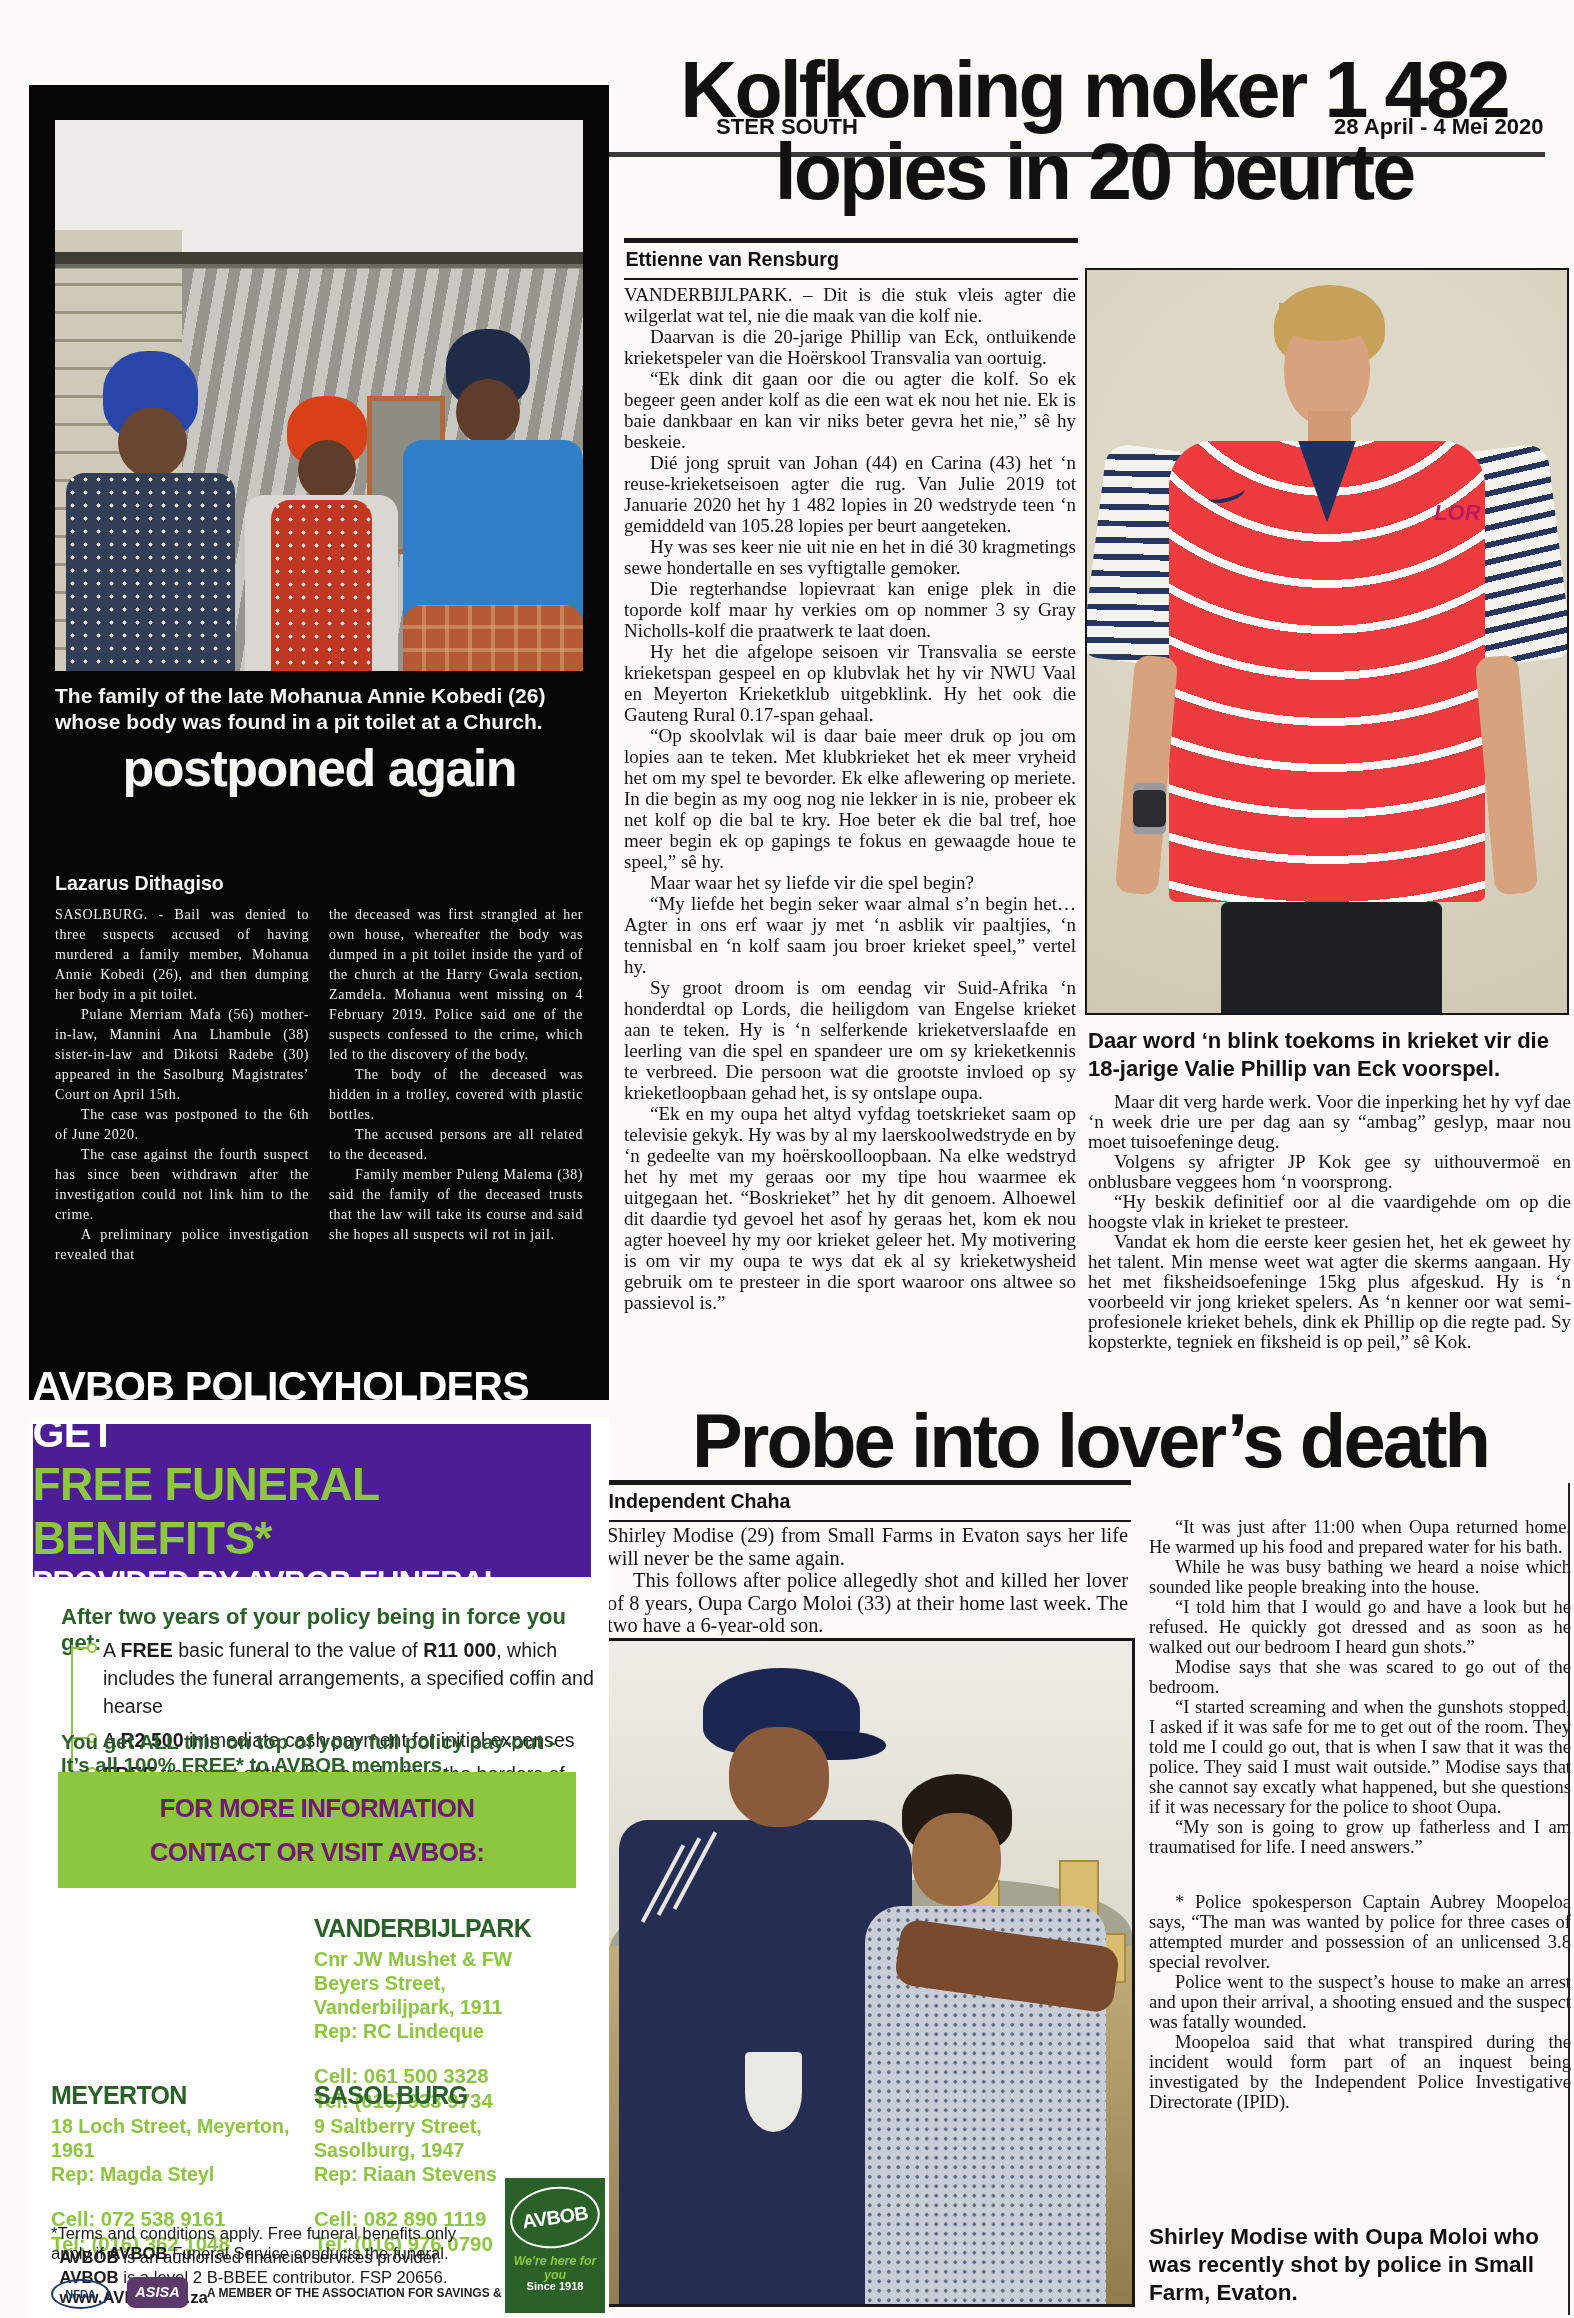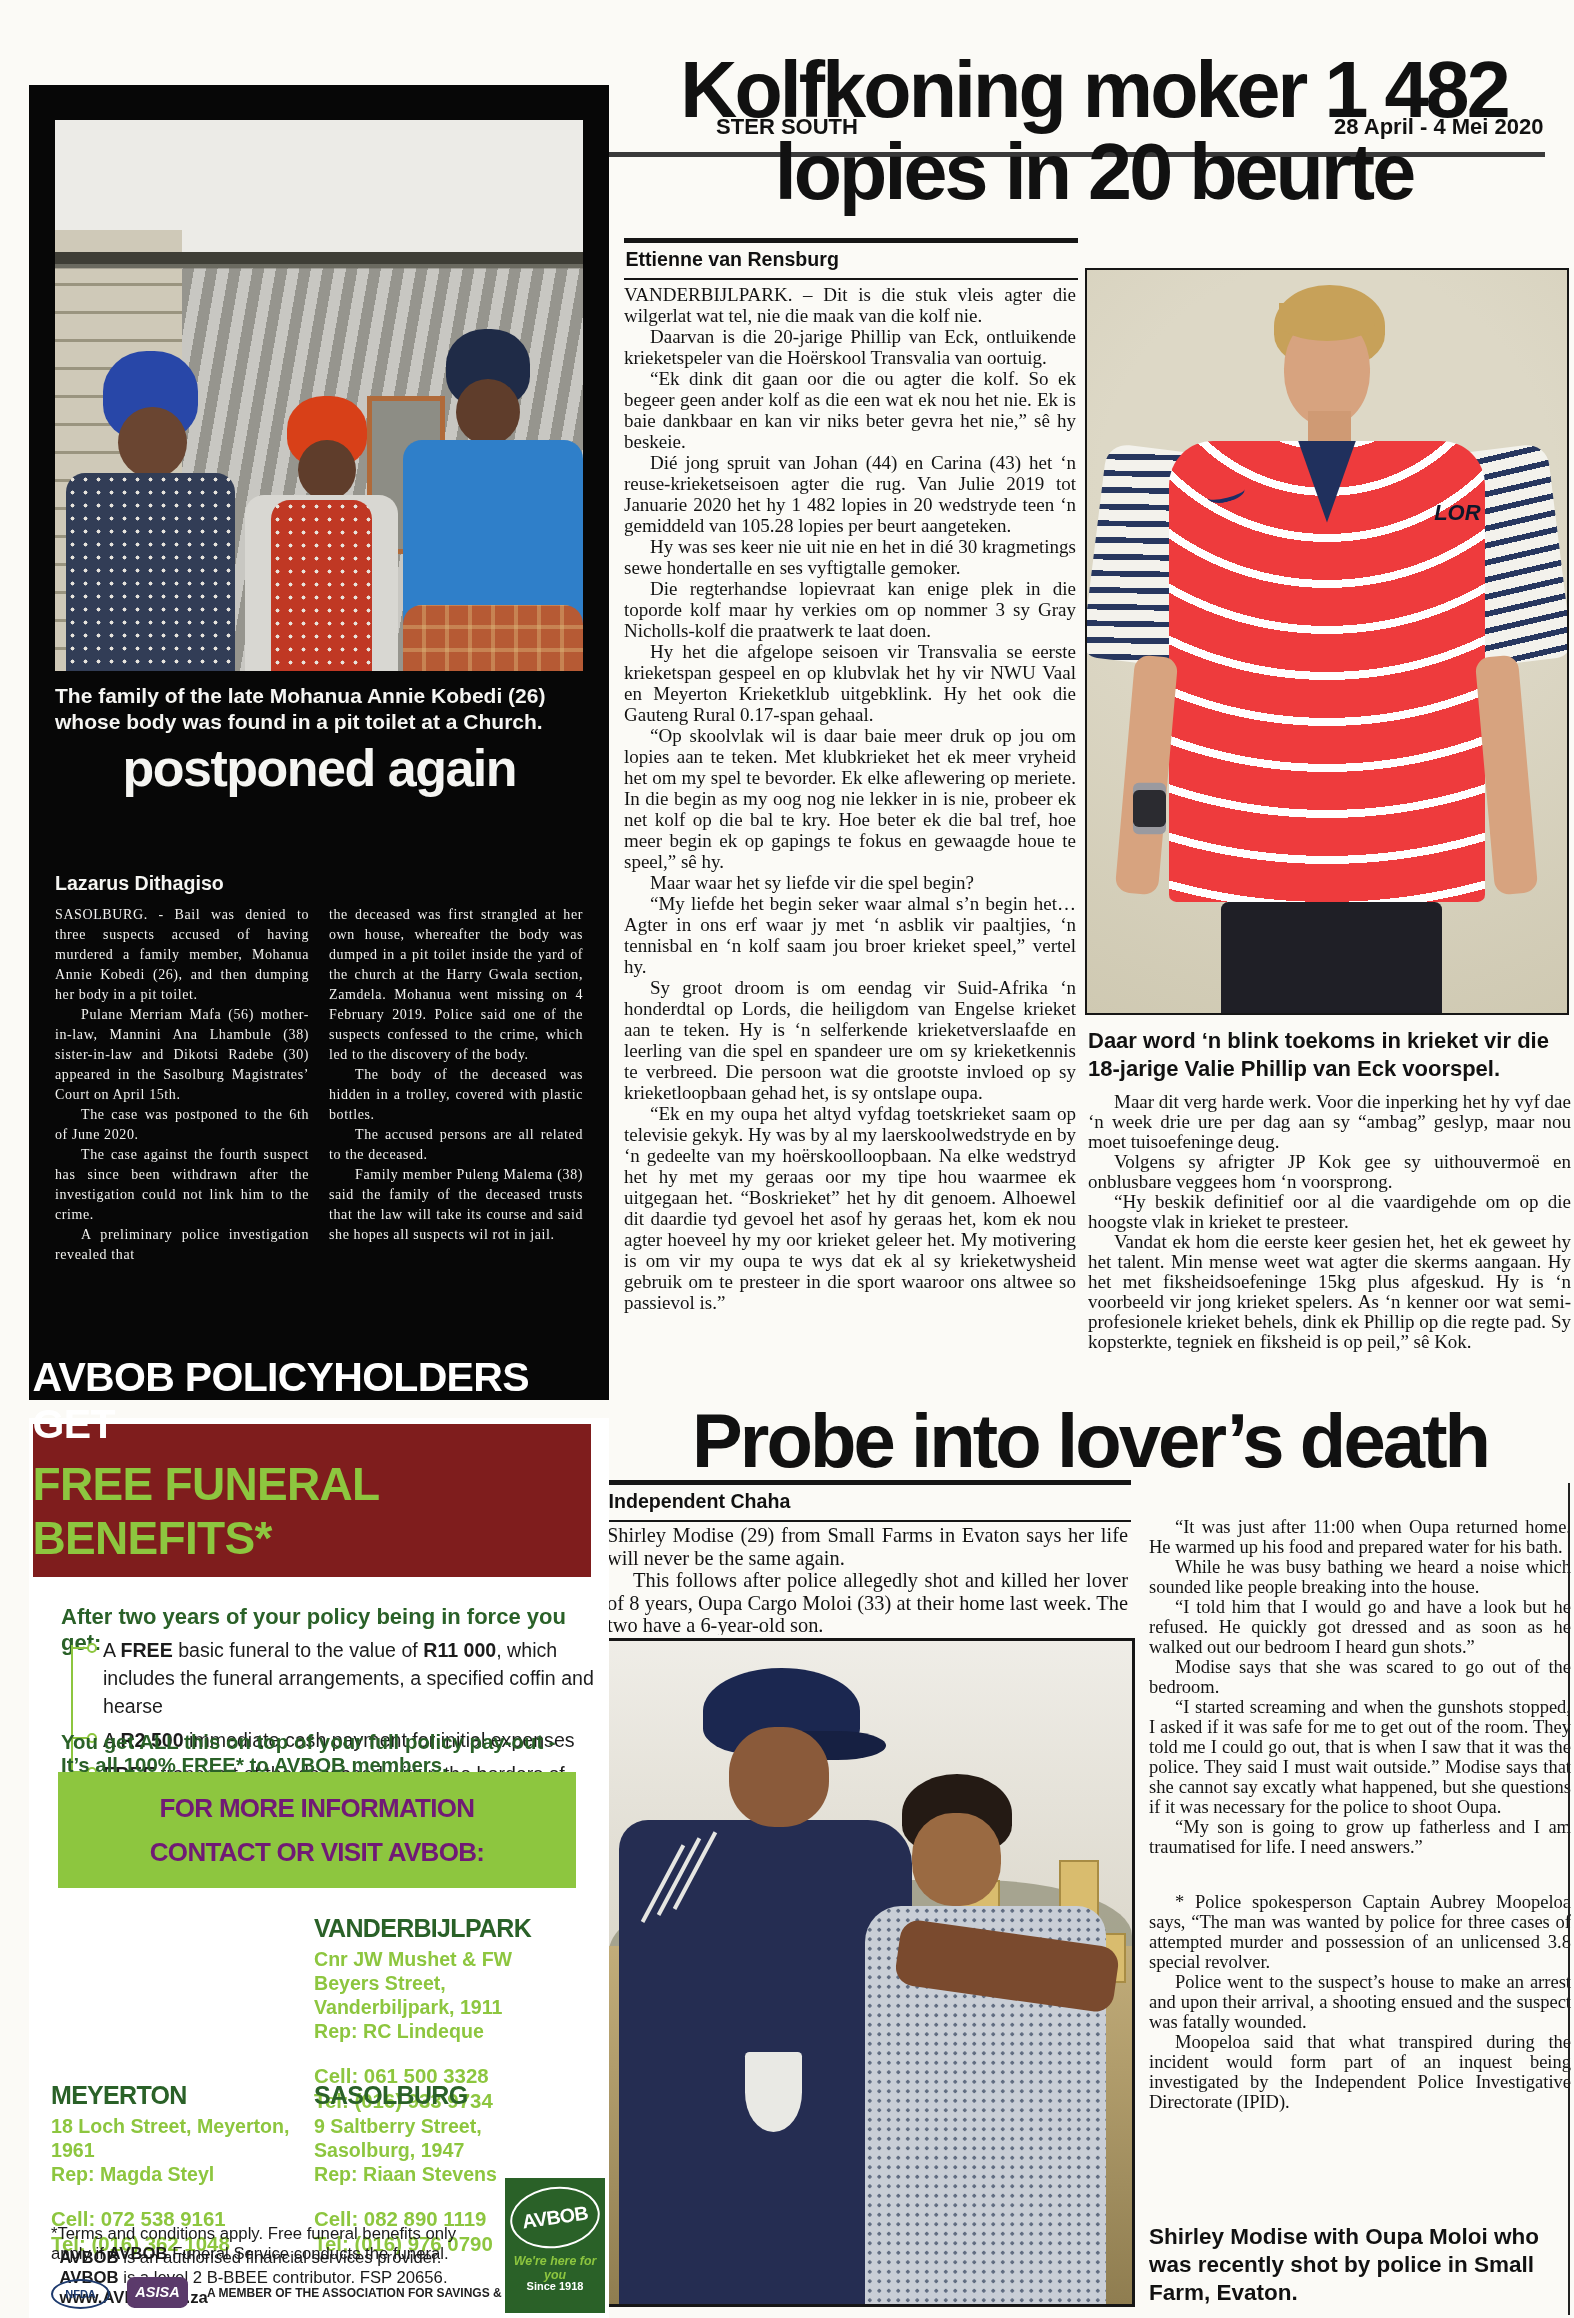--- a/index.html
+++ b/index.html
@@ -71,21 +71,21 @@
   #slv-l{left:1.5%;border-radius:22px 0 10.2px 16px;transform:rotate(7deg);}
   #slv-r{right:1.5%;border-radius:0 22px 16px 10.2px;transform:rotate(-7deg);}
   .forearm{position:absolute;width:9%;height:32%;background:#d7a37f;border-radius:14.5px;}
   #arm-l{left:8%;top:52%;transform:rotate(5deg);}
   #arm-r{right:8%;top:52%;transform:rotate(-5deg);}
   #watch{position:absolute;left:9.5%;top:70%;width:7%;height:5%;background:#2b2b30;border-radius:5.8px;
          box-shadow:0 -7.3px 0 #9a9aa0,0 7.3px 0 #9a9aa0;}
   #ckcollar{position:absolute;left:44%;top:23%;width:12%;height:11%;background:#20305d;
             clip-path:polygon(0 0,100% 0,50% 100%);}
   #ckpants{position:absolute;left:28%;top:85%;width:46%;height:15%;background:#1f1f26;border-radius:7.3px 7.3px 0 0;}
-  #shirtlogo{position:absolute;right:18%;top:31%;color:#0f172a;font-weight:bold;font-style:italic;font-size:22px;}
+  #shirtlogo{position:absolute;right:18%;top:31%;color:#be185d;font-weight:bold;font-style:italic;font-size:22px;}
   #shirtbird{position:absolute;left:25%;top:29%;width:38px;height:13px;border-bottom:4.4px solid #1d2d66;border-radius:50%;transform:rotate(-14deg);}
 
   
   #pbheadline{position:absolute;left:606px;top:1397px;width:968px;text-align:center;font-weight:bold;
               font-size:76px;letter-spacing:-2.9px;}
   #pbbyline{left:607px;top:1480px;width:521px;}
   #pbintro{left:607px;top:1524px;width:521px;height:111px;font-size:20.4px;line-height:22.5px;}
   #pbphoto{position:absolute;left:606px;top:1638px;width:523px;height:663px;border:3.6px solid #161616;
            background:#ece9e2;overflow:hidden;}
   #pbcol2{left:1149px;top:1517px;width:422px;height:701px;font-size:18.5px;line-height:20px;}
@@ -104,22 +104,22 @@
   .jstripe{position:absolute;width:3.6px;height:87px;background:#e6e6e2;transform:rotate(28deg);}
   #patch{position:absolute;left:26%;top:62%;width:11%;height:12%;background:#e9e9e4;border-radius:4.4px 4.4px 50% 50%;}
   #womanhair{position:absolute;left:56%;top:20%;width:21%;height:12%;border-radius:50% 50% 35% 35%;background:#241a14;}
   #womanface{position:absolute;left:58%;top:26%;width:17%;height:14%;border-radius:46%;background:#9a6a42;}
   #womantop{position:absolute;left:49%;top:40%;width:46%;height:60%;border-radius:36px 29px 0 0;
      background-color:#c9ced6;background-image:radial-gradient(#5f6b80 1.6px,transparent 2px);background-size:9.5px 9.5px;}
   #manarm{position:absolute;left:55%;top:44%;width:42%;height:10%;border-radius:19px;background:#7a4a2e;transform:rotate(8deg);}
 
   
   #ad{position:absolute;left:29px;top:1418px;width:580px;height:901px;background:#fff;}
-  #adbanner{position:absolute;left:3.6px;top:5.8px;width:558px;height:153px;background:#7f1d1d;
-            display:flex;flex-direction:column;align-items:center;justify-content:center;gap:9px;}
+  #adbanner{position:absolute;left:3.6px;top:5.8px;width:558px;height:153px;background:#4c1d95;
+            display:flex;flex-direction:column;align-items:center;justify-content:center;gap:0;}
   #adbanner .l1{color:#fff;font-weight:bold;font-size:41px;letter-spacing:-0.7px;}
   #adbanner .l2{color:#8dc63f;font-weight:bold;font-size:46px;letter-spacing:-0.7px;}
   #adbanner .l3{color:#fff;font-weight:bold;font-size:31px;letter-spacing:-0.7px;}
   #adintro{position:absolute;left:32px;top:186px;font-weight:bold;font-size:22px;color:#2a6128;}
   #adbullets{position:absolute;left:32px;top:218px;width:516px;list-style:none;margin:0;padding:0 0 0 42px;font-size:19.6px;line-height:28px;color:#1c1c1c;}
   #adbullets:before{content:"";position:absolute;left:10.2px;top:8.7px;bottom:14.5px;width:2.2px;background:#8dc63f;}
   #adbullets li{position:relative;margin-bottom:5.8px;}
   #adbullets li:before{content:"";position:absolute;left:-32px;top:11px;width:19px;height:2.2px;background:#8dc63f;}
   #adbullets li:after{content:"";position:absolute;left:-16px;top:7.3px;width:5.8px;height:5.8px;border:2.2px solid #8dc63f;border-radius:50%;background:#fff;}
   #adpayout{position:absolute;left:32px;top:313px;width:523px;font-weight:bold;font-size:20.4px;color:#2a6128;}

